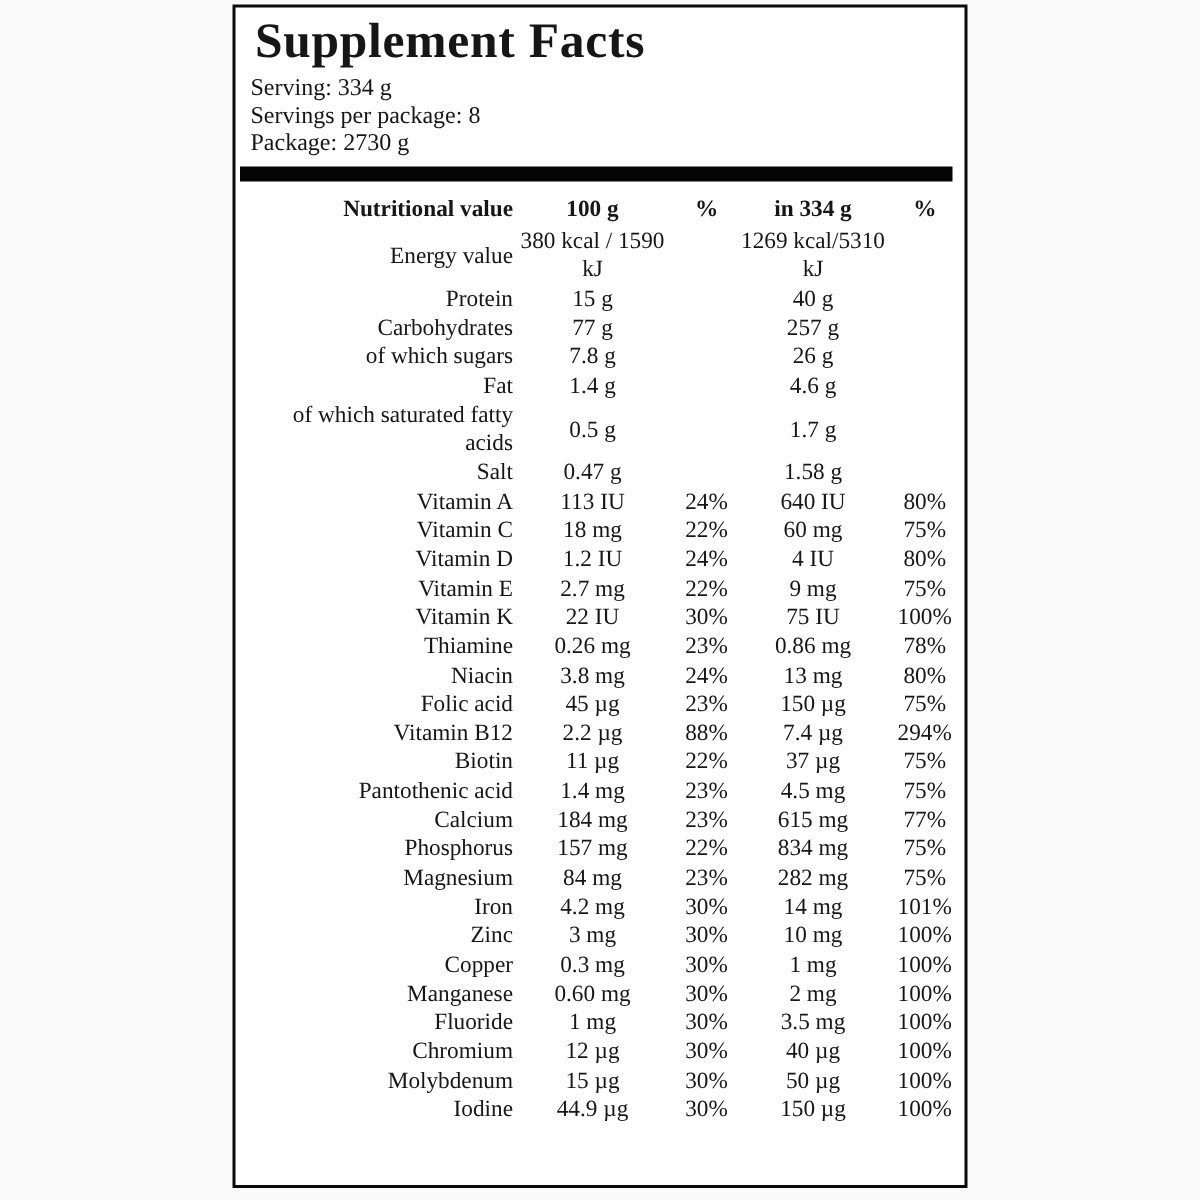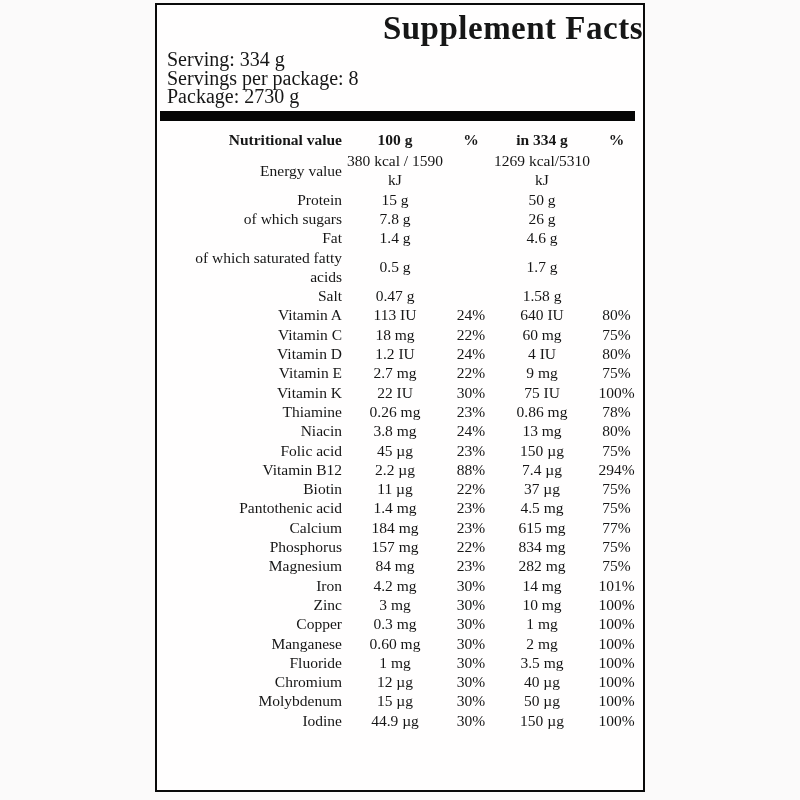--- a/index.html
+++ b/index.html
@@ -11,32 +11,32 @@
   }
   .label-box {
     position: absolute;
     left: 155px; top: 3px;
     width: 490px; height: 789px;
     background: #fffefe;
     border: 2px solid #0a0a0a;
     overflow: hidden;
   }
   .title {
-    text-align: right;
+    text-align: left;
     font-size: 33px;
     font-weight: bold;
     letter-spacing: 0.5px;
     margin-top: 4px;
     line-height: 38px;
     padding-left: 13px;
   }
   .serving-info {
     padding-left: 10px;
     margin-top: 3px;
-    font-size: 20px;
+    font-size: 16px;
     line-height: 18.6px;
   }
   .thick-bar {
     height: 10px;
     background: #050505;
     margin: 5px 8px 3px 3px;
   }
   table.facts {
     width: 486px;
     border-collapse: collapse;
@@ -101,21 +101,28 @@
 kJ</td>
           <td></td>
           <td>1269 kcal/5310
 kJ</td>
           <td></td>
         </tr>
         <tr>
           <td>Protein</td>
           <td>15 g</td>
           <td></td>
-          <td>50 g</td>
+          <td>40 g</td>
+          <td></td>
+        </tr>
+        <tr>
+          <td>Carbohydrates</td>
+          <td>77 g</td>
+          <td></td>
+          <td>257 g</td>
           <td></td>
         </tr>
         <tr>
           <td>of which sugars</td>
           <td>7.8 g</td>
           <td></td>
           <td>26 g</td>
           <td></td>
         </tr>
         <tr>

